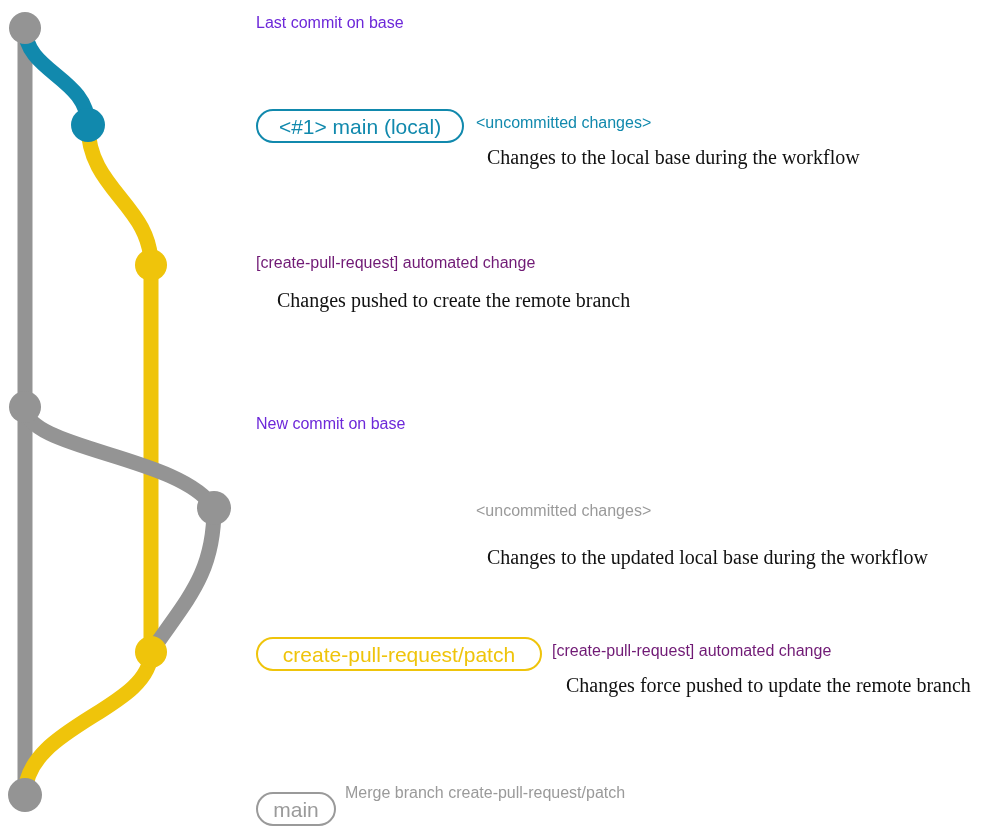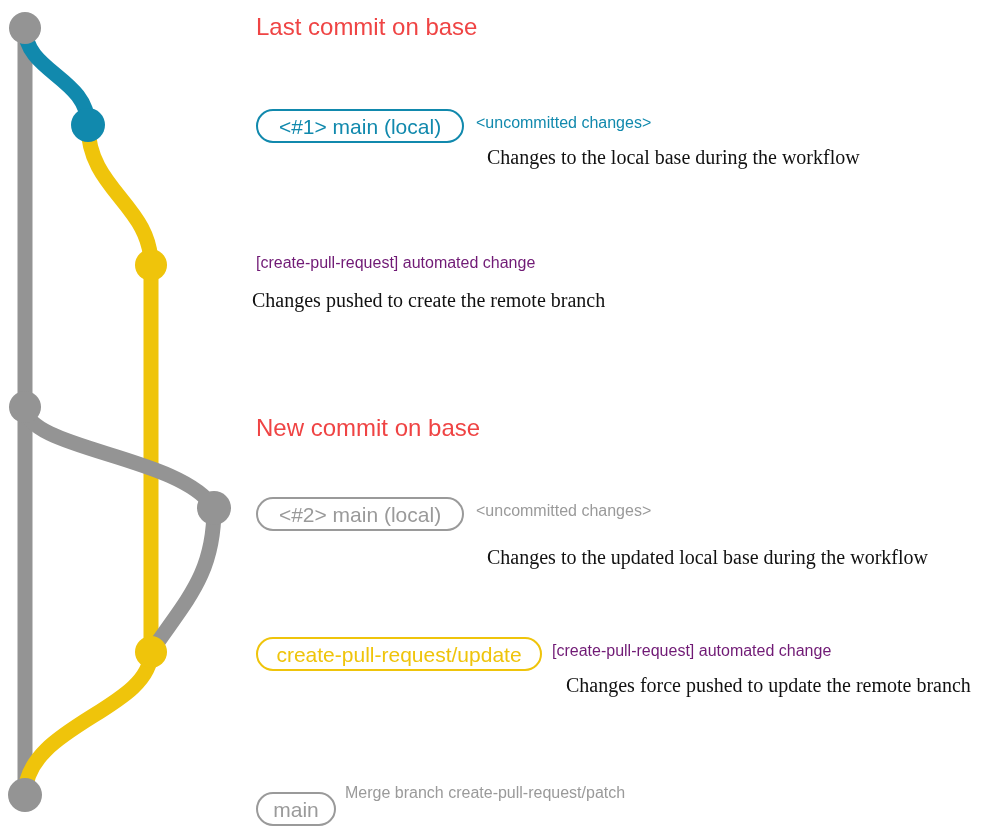--- a/index.html
+++ b/index.html
@@ -70,23 +70,23 @@
     position: absolute;
     font-family: "Liberation Serif", serif;
     font-size: 20px;
     line-height: 1;
     color: #111111;
     white-space: nowrap;
   }
   .title-label {
     position: absolute;
     font-family: "Liberation Sans", sans-serif;
-    font-size: 24px;
+    font-size: 16px;
     line-height: 1;
-    color: #ef4444;
+    color: #6d28d9;
     white-space: nowrap;
   }
 </style>
 </head>
 <body>
 
 <svg id="graph-canvas" viewBox="0 0 981 827" width="981" height="827" xmlns="http://www.w3.org/2000/svg">
 
   <path d="M25,28 L25,795" fill="none" stroke="#949494" stroke-width="15" stroke-linecap="round"></path>
 
@@ -113,28 +113,27 @@
 
 <div class="layer-text">
 
   <div class="title-label" style="left:256px; top:15px;">Last commit on base</div>
 
   <div class="pill blue" style="left:256px; top:109px; width:208px; height:34px;">&lt;#1&gt; main (local)</div>
   <div class="subject blue" style="left:476px; top:115px;">&lt;uncommitted changes&gt;</div>
   <div class="caption" style="left:487px; top:147px;">Changes to the local base during the workflow</div>
 
   <div class="subject yellow" style="left:256px; top:255px;">[create-pull-request] automated change</div>
-  <div class="caption" style="left:252px; top:290px;">Changes pushed to create the remote branch</div>
+  <div class="caption" style="left:277px; top:290px;">Changes pushed to create the remote branch</div>
 
   <div class="title-label" style="left:256px; top:416px;">New commit on base</div>
 
-  <div class="pill gray" style="left:256px; top:497px; width:208px; height:34px;">&lt;#2&gt; main (local)</div>
   <div class="subject gray" style="left:476px; top:503px;">&lt;uncommitted changes&gt;</div>
   <div class="caption" style="left:487px; top:547px;">Changes to the updated local base during the workflow</div>
 
-  <div class="pill yellow" style="left:256px; top:637px; width:286px; height:34px;">create-pull-request/update</div>
+  <div class="pill yellow" style="left:256px; top:637px; width:286px; height:34px;">create-pull-request/patch</div>
   <div class="subject yellow" style="left:552px; top:643px;">[create-pull-request] automated change</div>
   <div class="caption" style="left:566px; top:675px;">Changes force pushed to update the remote branch</div>
 
   <div class="pill gray" style="left:256px; top:779px; width:80px; height:34px;margin-top:13px;">main</div>
   <div class="subject gray" style="left:345px; top:785px;">Merge branch create-pull-request/patch</div>
 
 </div>
 
 </body></html>

